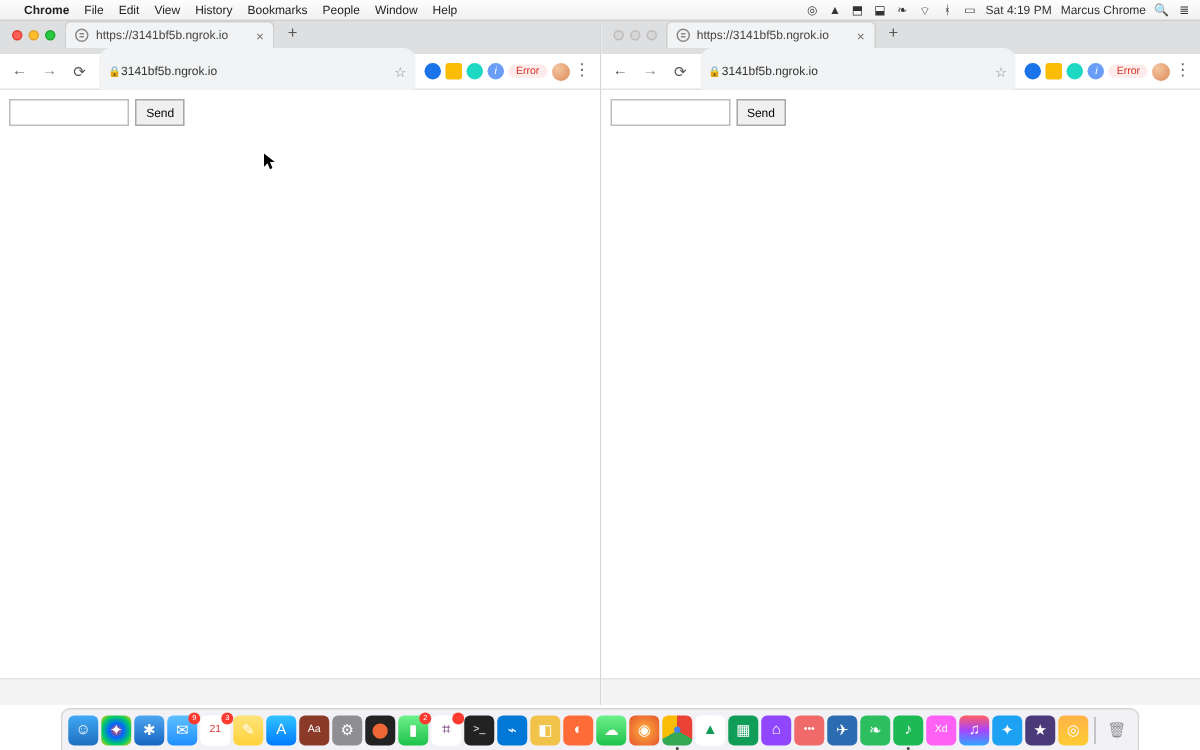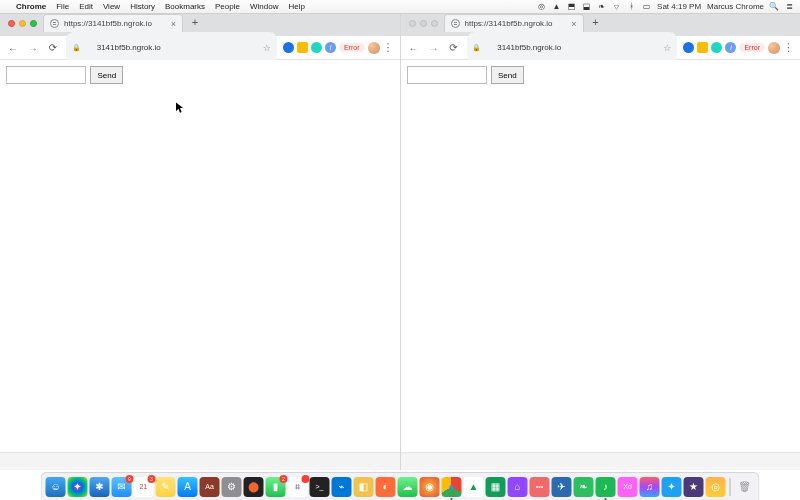--- a/index.html
+++ b/index.html
@@ -29,21 +29,21 @@
   .tab { background: #f2f3f4; height: 18px; border-radius: 4px 4px 0 0; display: flex; align-items: center; padding: 0 6px; gap: 5px; font-size: 8px; color: #444; min-width: 140px; border: 1px solid #cfcfcf; border-bottom: none; }
   .tab .favicon { width: 9px; height: 9px; border-radius: 50%; border: 1px solid #888; position: relative; }
   .tab .favicon::after { content: ""; position: absolute; inset: 2px; border-top: 1px solid #888; border-bottom: 1px solid #888; }
   .tab .close { margin-left: auto; font-size: 9px; color: #777; }
   .newtab { width: 16px; height: 16px; display: flex; align-items: center; justify-content: center; font-size: 11px; color: #555; margin-left: 4px; margin-bottom: 1px; }
 
   
   .toolbar { height: 24px; background: #fff; border-bottom: 1px solid #e3e3e3; display: flex; align-items: center; padding: 0 6px; gap: 6px; }
   .nav-btn { width: 14px; height: 14px; display: flex; align-items: center; justify-content: center; color: #888; font-size: 10px; }
   .nav-btn.active { color: #555; }
-  .omnibox { flex: 1; height: 32px; background: #f1f3f4; border-radius: 8px; display: flex; align-items: center; padding: 0 6px; gap: 16px; font-size: 8px; color: #333; }
+  .omnibox { flex: 1; height: 32px; background: #f1f3f4; border-radius: 8px; display: flex; align-items: center; padding: 0 6px; gap: 0; font-size: 8px; color: #333; }
   .omnibox .lock { font-size: 7px; color: #5f6368; }
   .omnibox .star { margin-left: auto; color: #888; font-size: 9px; }
   .ext-row { display: flex; gap: 3px; align-items: center; }
   .ext { width: 11px; height: 11px; border-radius: 2px; display: flex; align-items: center; justify-content: center; font-size: 7px; color: #fff; }
   .ext.blue { background: #1a73e8; border-radius: 50%; }
   .ext.yellow { background: #fbbc04; }
   .ext.teal { background: #1dd8c3; border-radius: 50%; }
   .ext.info { background: #6a9df7; border-radius: 50%; font-style: italic; }
   .error-pill { background: #fdecea; color: #d93025; font-size: 7px; padding: 1px 5px; border-radius: 7px; }
   .avatar { width: 12px; height: 12px; border-radius: 50%; background: radial-gradient(circle at 30% 30%, #f7c59f, #d98a5a); }

